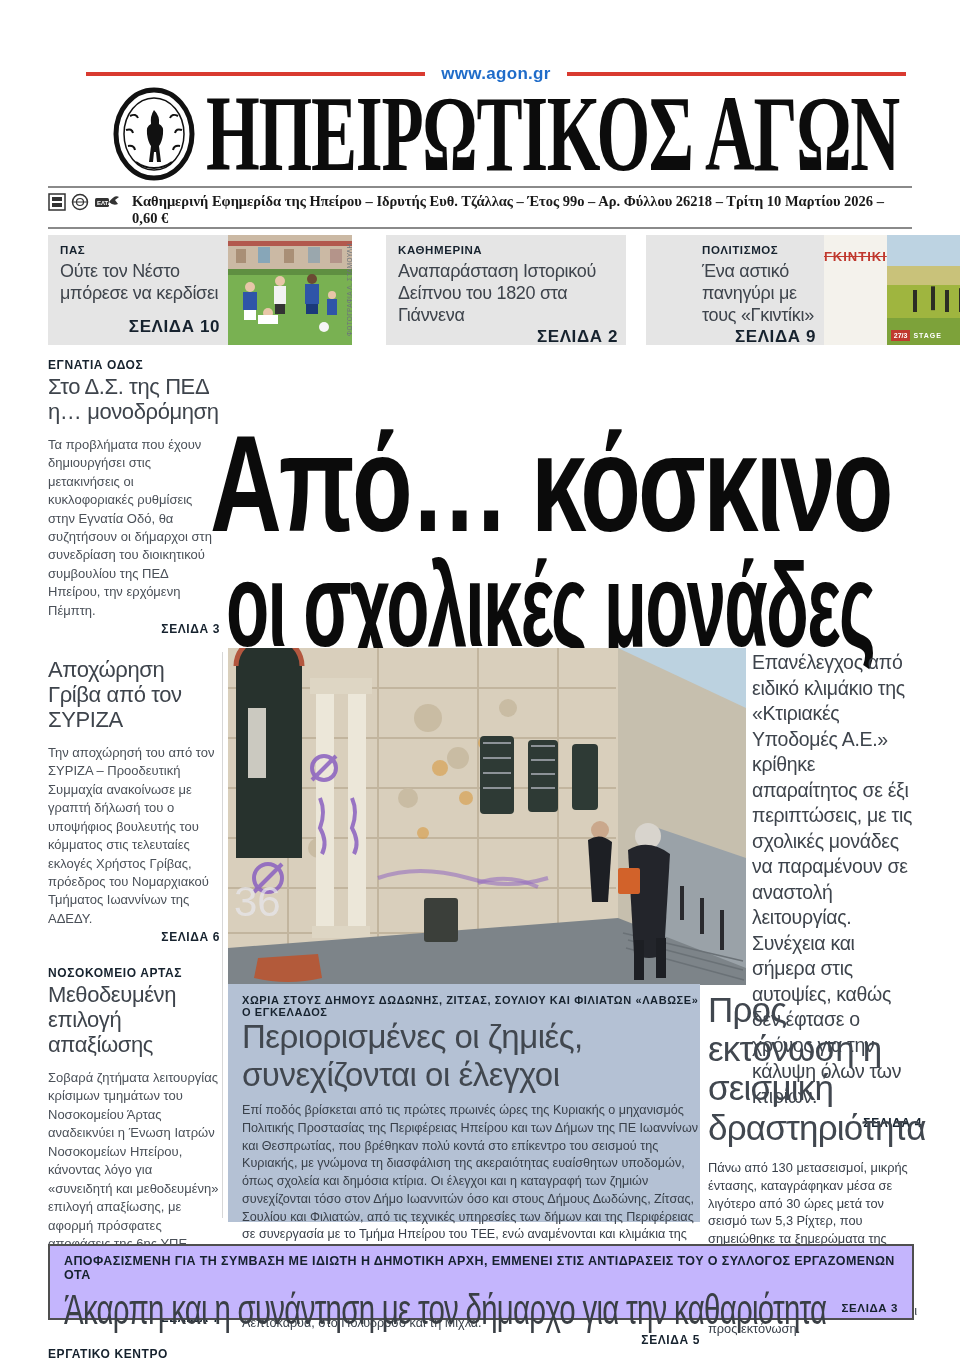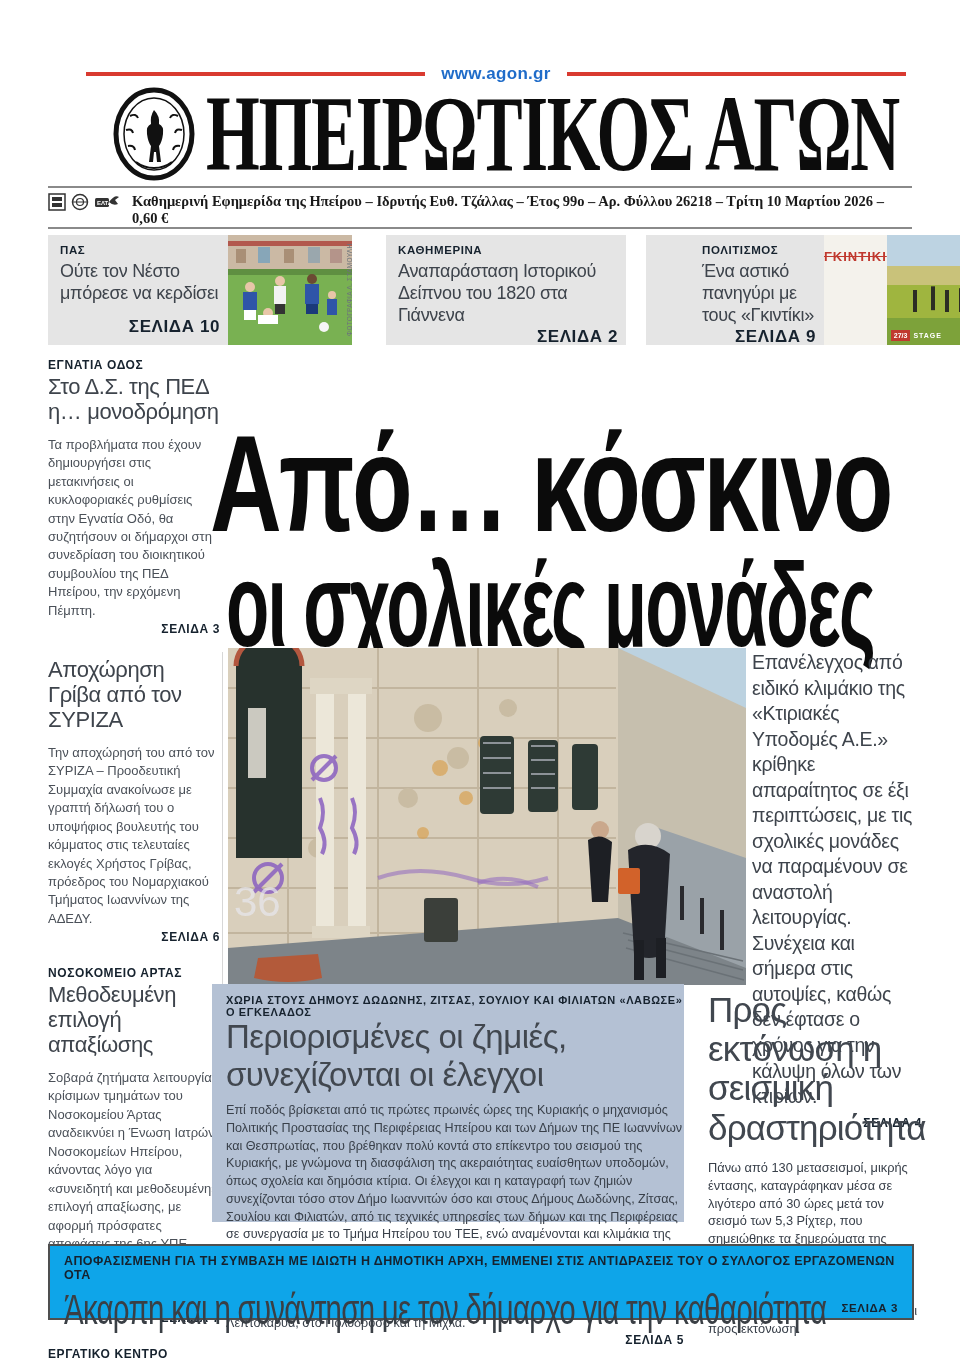--- a/index.html
+++ b/index.html
@@ -60,34 +60,34 @@
         letter-spacing:-3px;color:#0b0b0b;white-space:nowrap;transform:scaleX(0.60);transform-origin:left top;}
 
   .main-photo{position:absolute;left:228px;top:648px;width:518px;height:337px;overflow:hidden;background:#d8cfc0;}
   .vert-divider{position:absolute;left:222px;top:652px;width:1px;height:566px;background:#d7d7d7;}
 
   .lead-summary{position:absolute;left:752px;top:650px;width:170px;}
   .lead-summary-text{font-size:19.5px;line-height:1.31;color:#3e444c;letter-spacing:-.3px;}
   .lead-summary .pageref{display:block;margin-top:6px;font-size:12px;}
 
   
-  .quake-box{position:absolute;left:212px;top:984px;width:472px;height:238px;background:#b4c1d4;
+  .quake-box{position:absolute;left:228px;top:984px;width:472px;height:238px;background:#b4c1d4;
         box-sizing:border-box;padding:10px 0 8px 14px;display:flex;flex-direction:column;}
   .quake-box .kicker{font-size:11px;}
   .quake-headline{font-size:33px;line-height:1.14;color:#41474f;letter-spacing:-.5px;}
   .quake-body{font-size:12.6px;line-height:1.41;color:#39404a;margin-top:9px;}
   .quake-box .pageref{font-size:12px;}
 
   .seism{position:absolute;left:708px;top:984px;width:214px;}
   .seism .kicker{font-size:12px;}
   .seism-headline{font-size:35px;line-height:1.12;color:#41474f;letter-spacing:-.8px;margin-top:6px;}
   .seism-body{font-size:12.8px;line-height:1.4;color:#39404a;margin-top:12px;}
 
   .banner{position:absolute;left:48px;top:1244px;width:866px;height:76px;border:2px solid #4f4f4f;
-        box-sizing:border-box;background:#0ea5e9;padding:8px 14px 4px 14px;}
+        box-sizing:border-box;background:#c4b5fd;padding:8px 14px 4px 14px;}
   .banner .kicker{font-size:12.5px;letter-spacing:.4px;}
   .banner-headline{font-size:42px;font-weight:normal;color:#3a3f45;white-space:nowrap;
         transform:scaleX(0.70);transform-origin:left top;margin-top:4px;letter-spacing:-1px;}
   .banner .pageref{position:absolute;right:14px;bottom:4px;font-size:11.5px;}
 </style>
 </head>
 <body>
 
 <div class="page">
 

